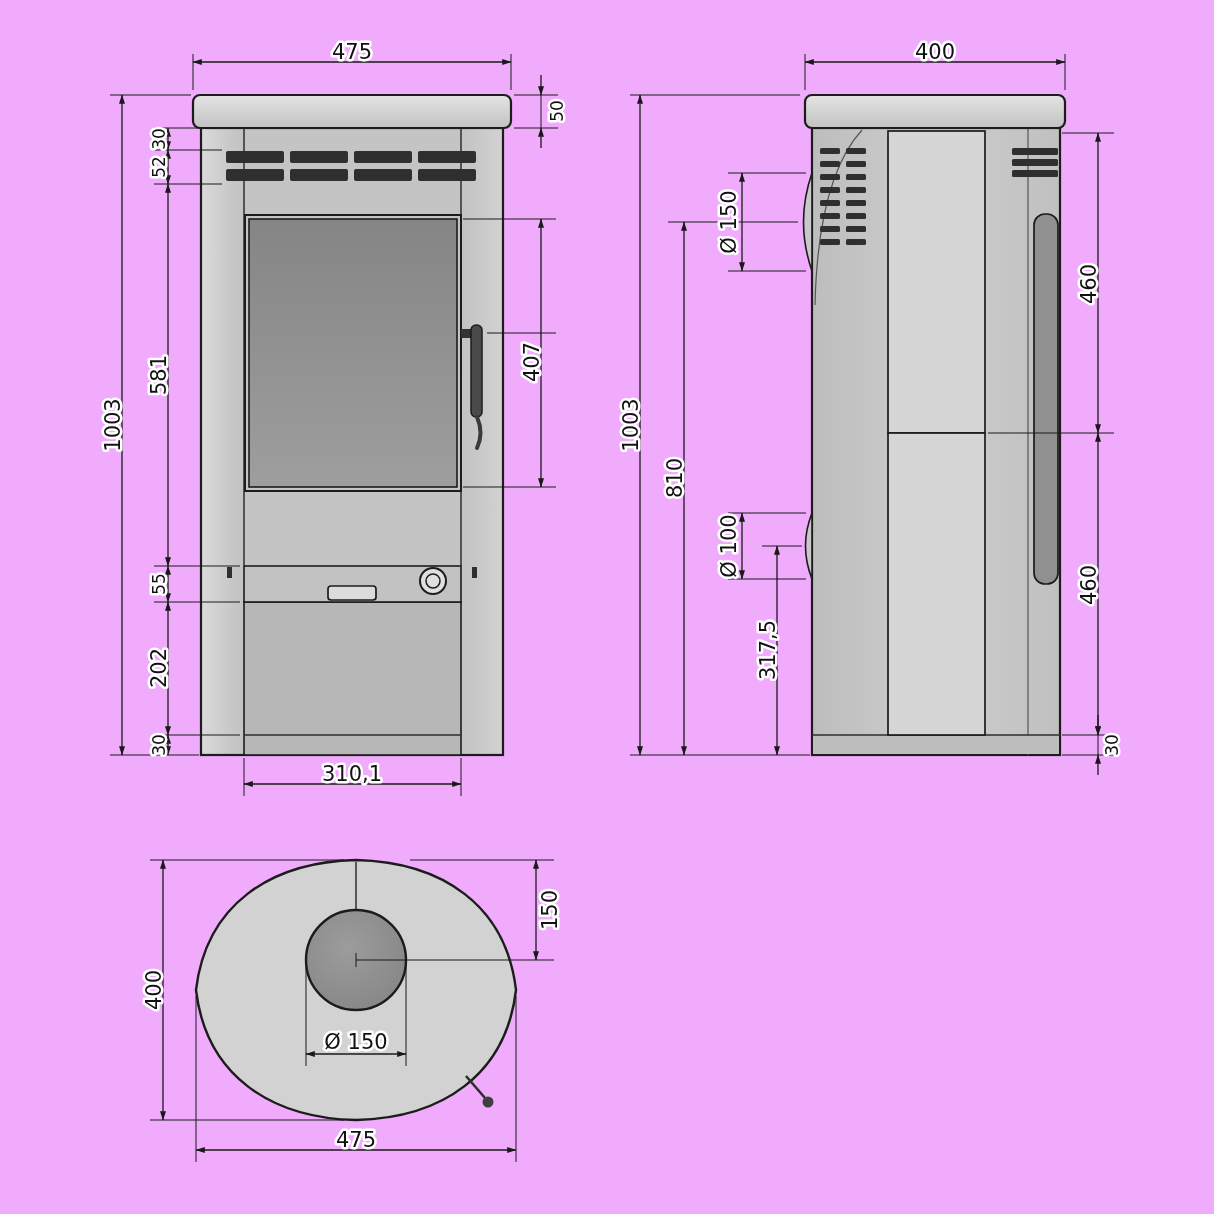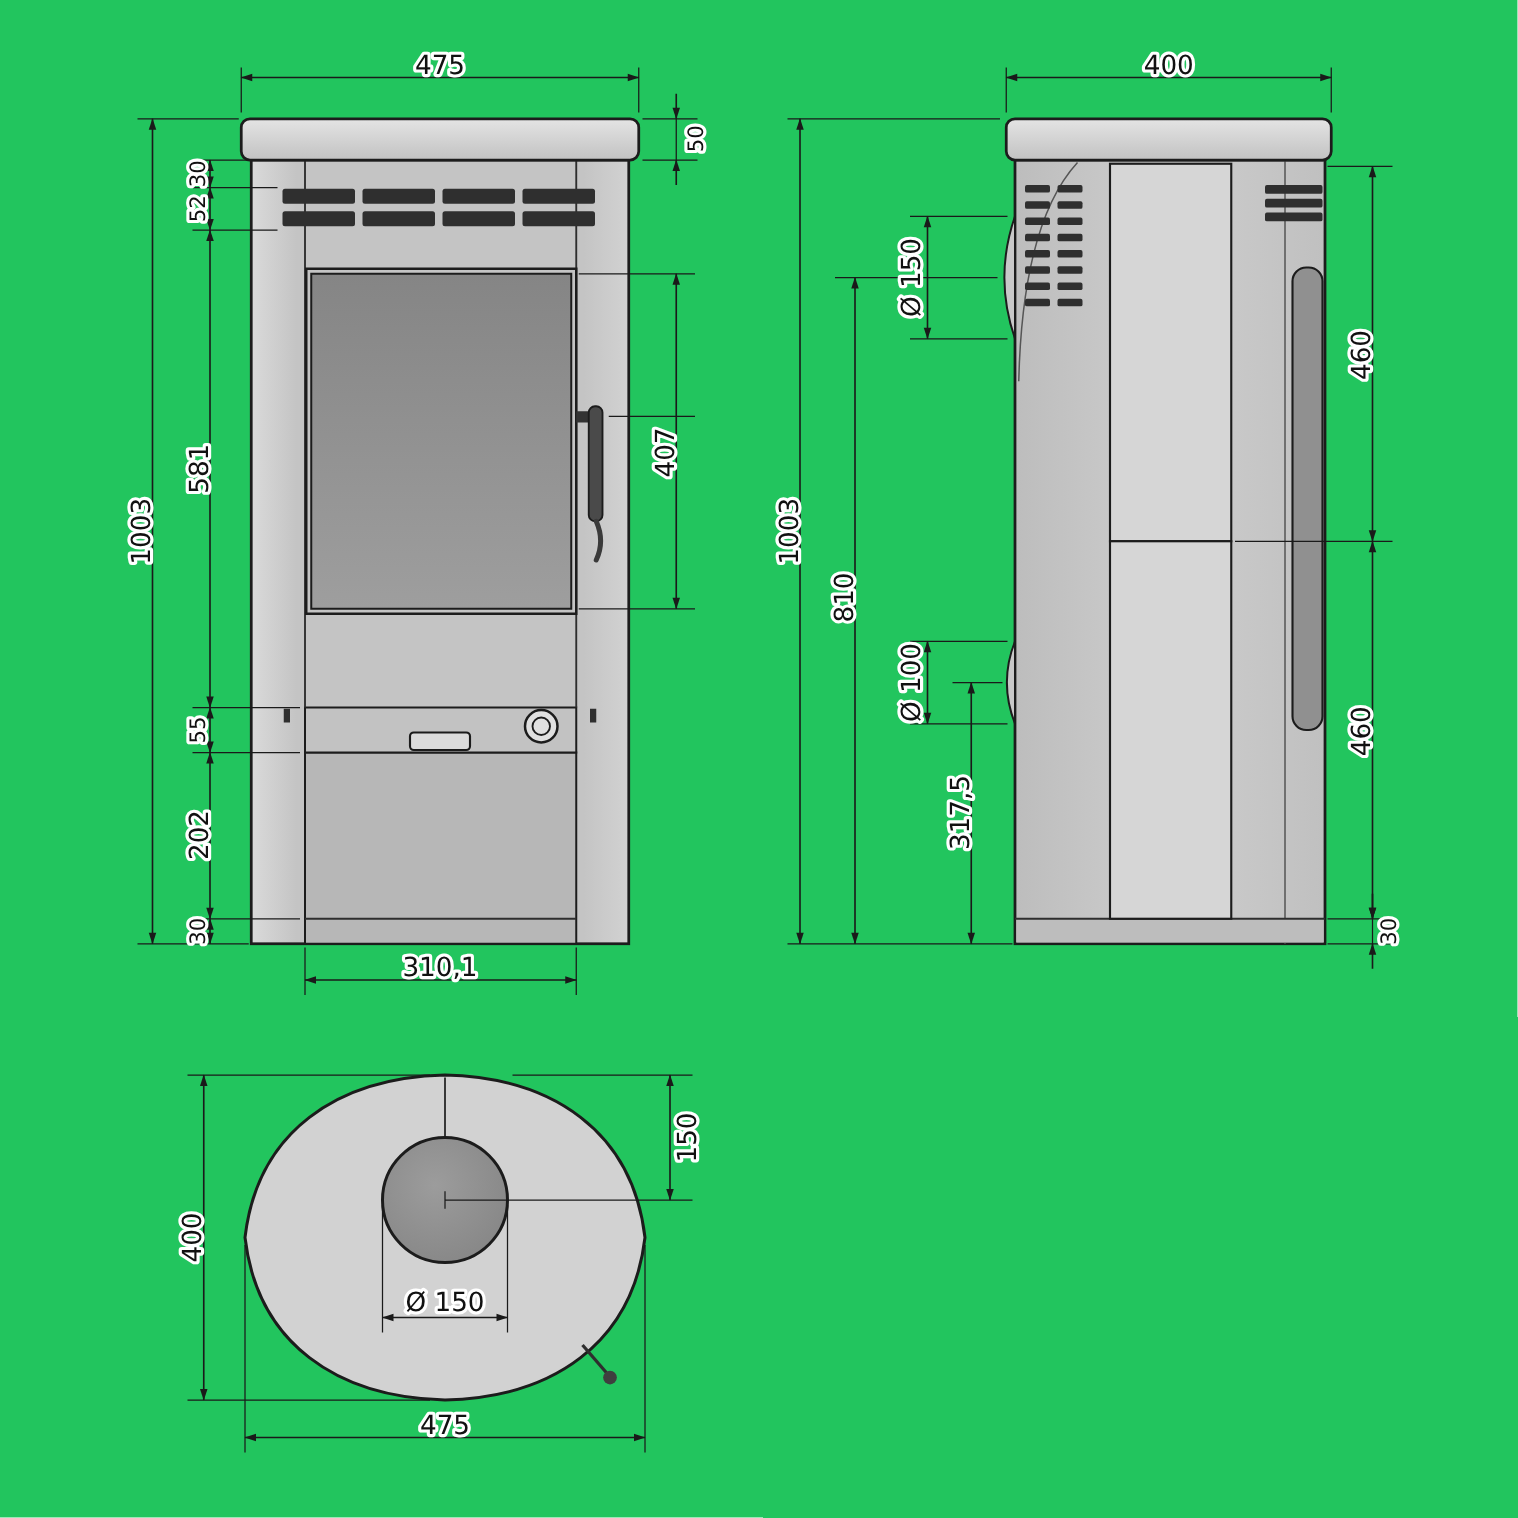--- a/index.html
+++ b/index.html
@@ -1,16 +1,16 @@
 <!DOCTYPE html>
 <html><head>
 <meta charset="utf-8">
 <style>
   html,body{margin:0;padding:0;background:#ffffff;}
-  .page{width:1214px;height:1214px;background:#22c55e;position:relative;overflow:hidden;
+  .page{width:1214px;height:1214px;background:#f0abfc;position:relative;overflow:hidden;
         font-family:"DejaVu Sans",sans-serif;}
   svg{display:block;}
   .dim {stroke:#1a1a1a;stroke-width:1.3;fill:none;marker-start:url(#arw);marker-end:url(#arw);}
   .dimE{stroke:#1a1a1a;stroke-width:1.3;fill:none;marker-end:url(#arw);}
   .ext {stroke:#1a1a1a;stroke-width:1;fill:none;}
   .seam{stroke:#2e2e2e;stroke-width:1.5;fill:none;}
   .thin{stroke:#555555;stroke-width:1.2;fill:none;}
   .lbl {font-family:"DejaVu Sans",sans-serif;font-size:21px;fill:#111;text-anchor:middle;
         dominant-baseline:central;paint-order:stroke;stroke:#ffffff;stroke-width:5;stroke-linejoin:round;}
   .sm  {font-size:17px;}

